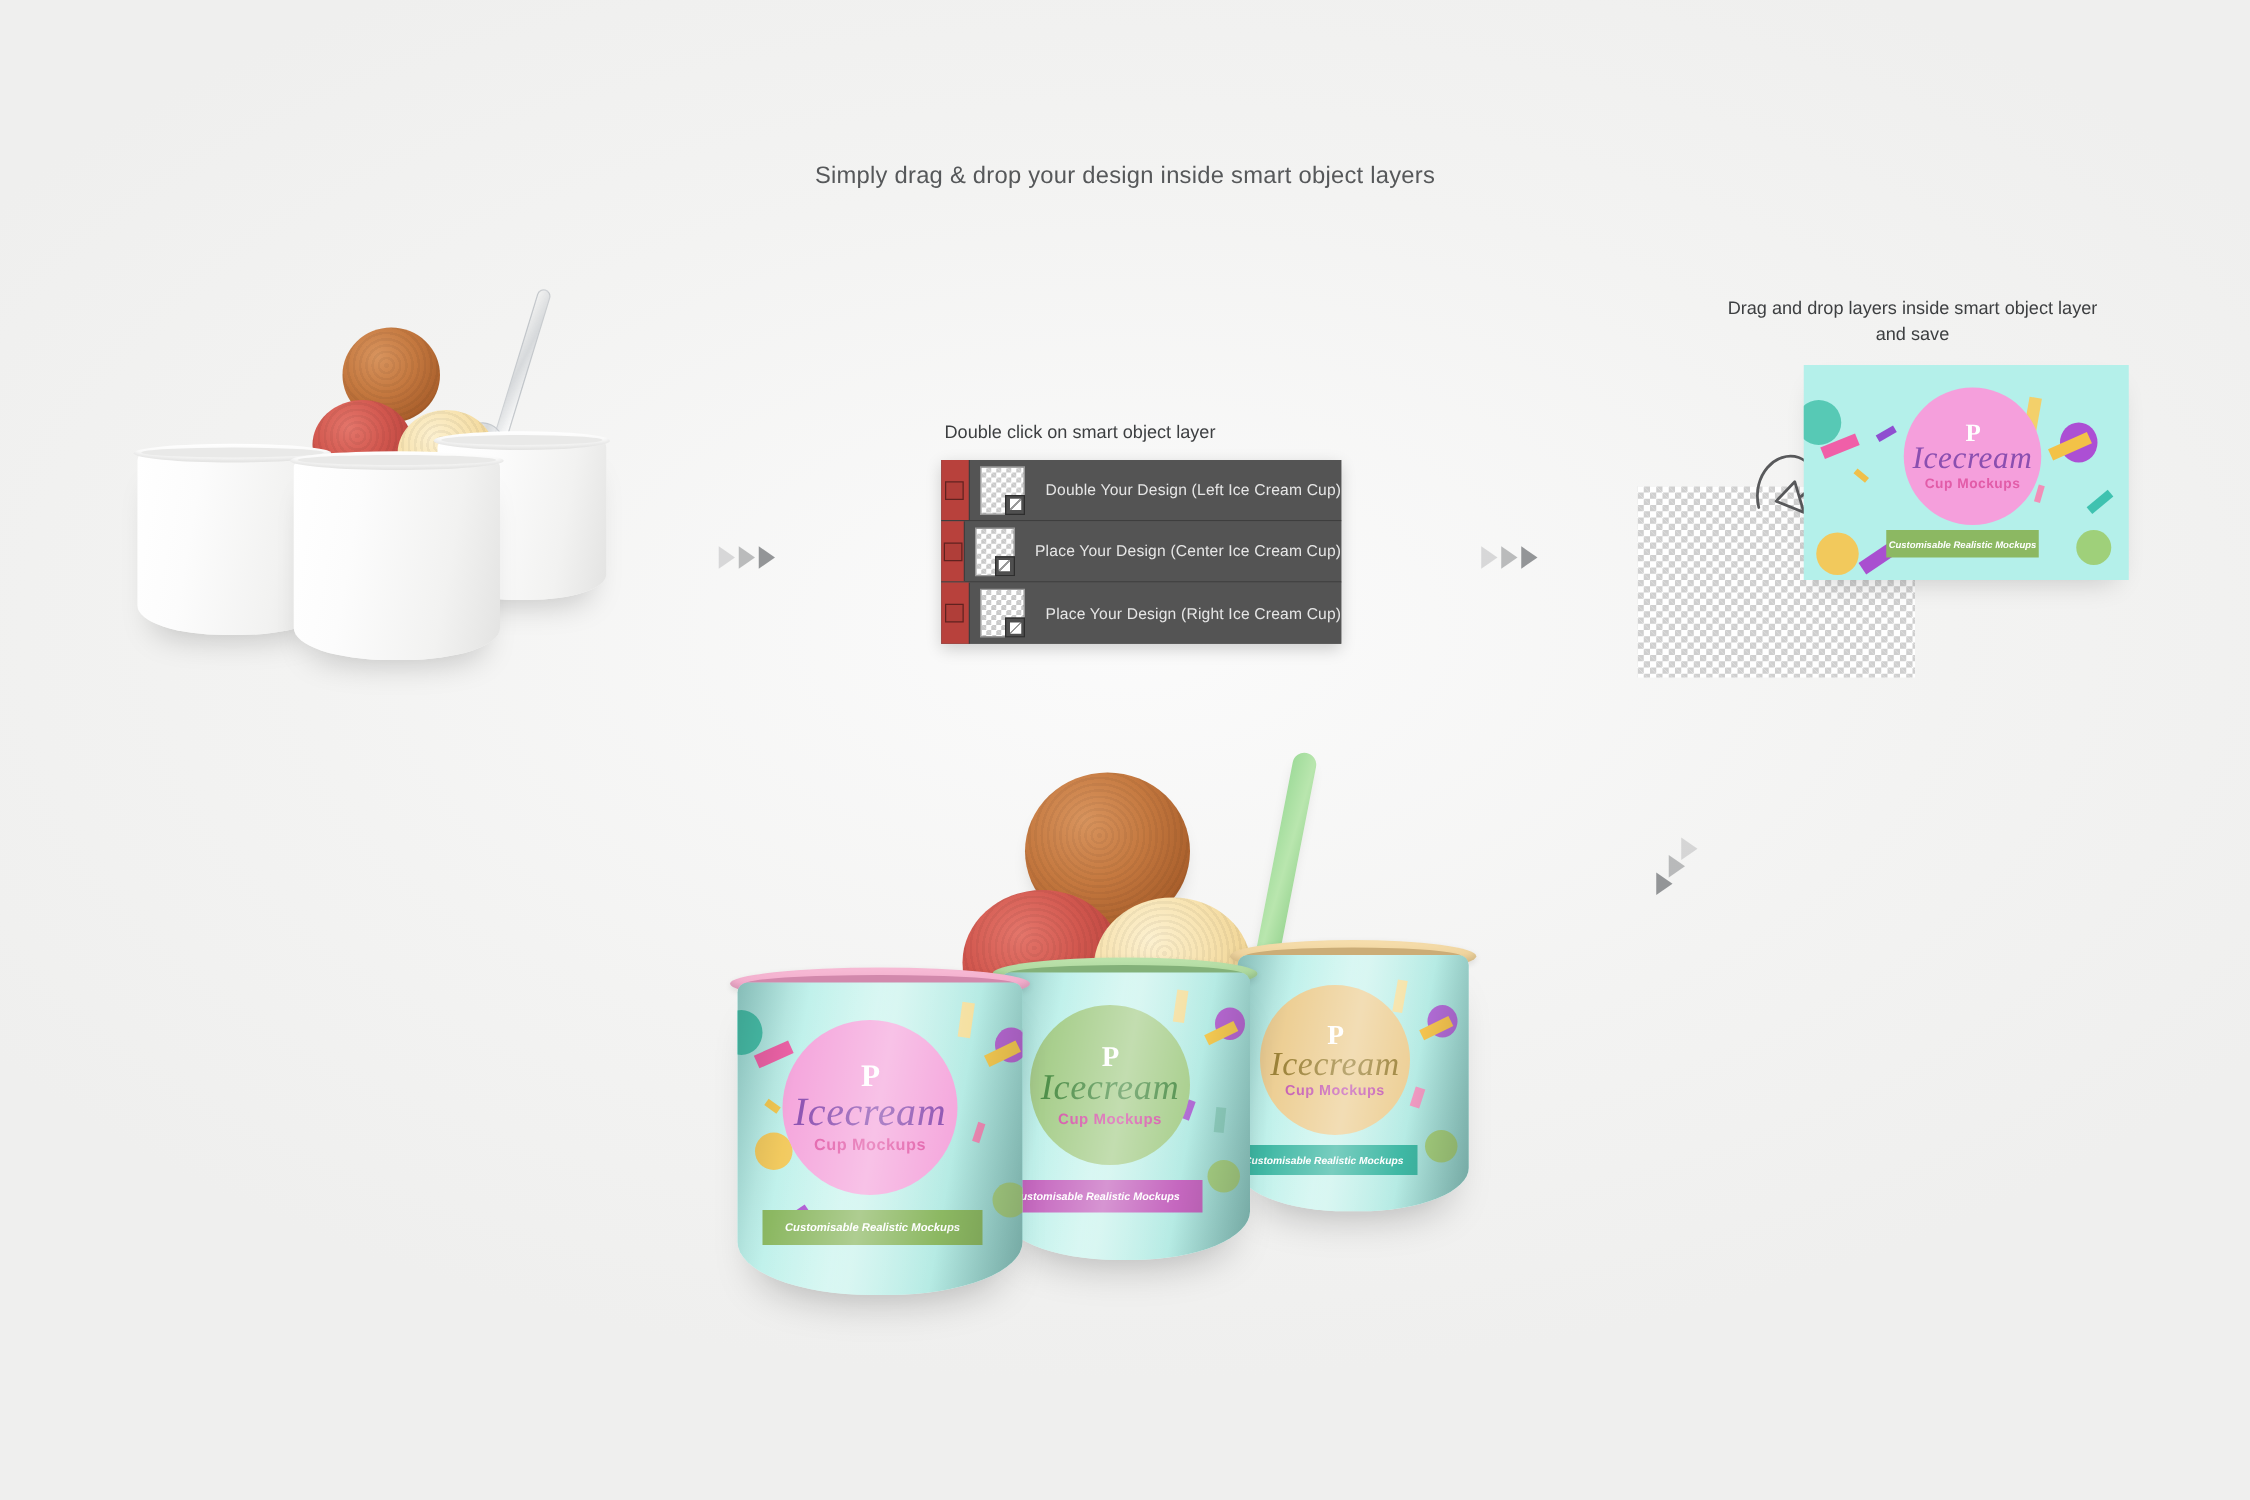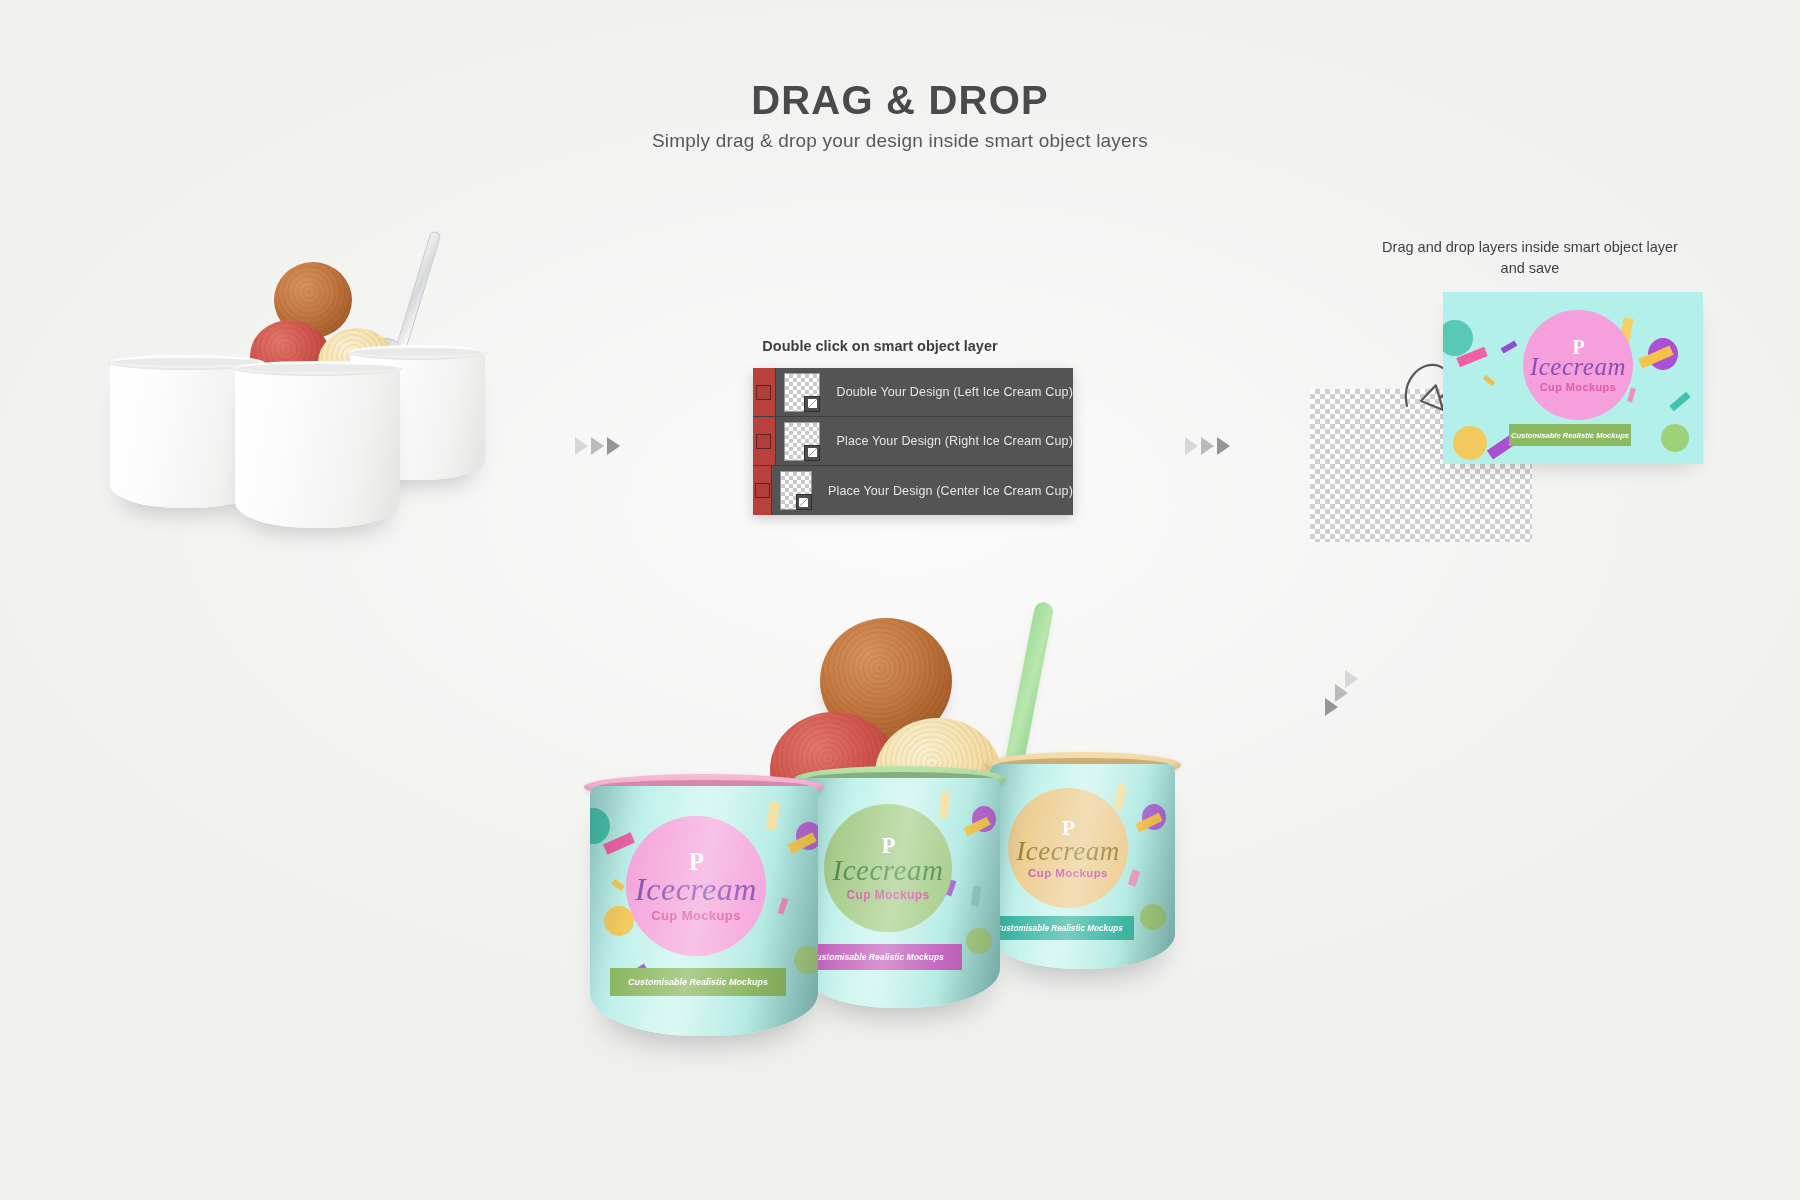--- a/index.html
+++ b/index.html
@@ -231,21 +231,20 @@
     background: linear-gradient(95deg, #9fdb9a 0%, #b9e6ae 45%, #8fcf8a 100%);
     border-radius: 10px;
     box-shadow: 0 6px 12px -6px rgba(0,0,0,.25);
   }
 </style>
 </head>
 <body>
 
 <div id="stage">
 
-  <div class="page-title">DRAG &amp; DROP</div>
   <div class="page-subtitle">Simply drag &amp; drop your design inside smart object layers</div>
 
   <div class="cupgroup" style="left:110px; top:240px; width:420px; height:300px;">
 
     <div class="spoon-clear" style="left:283px; top:-14px; width:11px; height:130px; transform:rotate(17deg); transform-origin:bottom center;"></div>
     <div class="spoon-clear" style="left:262px; top:98px; width:30px; height:26px; border-radius:50% 50% 46% 46%; transform:rotate(14deg);"></div>
 
     <div class="scoop choco" style="left:164px; top:22px; width:78px; height:76px;">
       <div class="scoop-tex"></div>
     </div>
@@ -274,21 +273,21 @@
       </div>
     </div>
   </div>
 
   <div class="arrow-triple" style="left:575px; top:437px;">
     <div class="tri a1"></div>
     <div class="tri a2"></div>
     <div class="tri a3"></div>
   </div>
 
-  <div class="caption" style="left:700px; top:336px; width:360px; font-weight:bold;">Double click on smart object layer</div>
+  <div class="caption" style="left:684px; top:336px; width:360px; font-weight:normal;">Double click on smart object layer</div>
 
   <div class="layers-panel" style="left:753px; top:368px; width:320px;">
 
     <div class="layer-row">
       <div class="layer-red">
         <div class="eye-box"></div>
       </div>
       <div class="layer-thumb">
         <div class="so-badge">
             <i></i>
@@ -299,33 +298,33 @@
 
     <div class="layer-row">
       <div class="layer-red">
         <div class="eye-box"></div>
       </div>
       <div class="layer-thumb">
         <div class="so-badge">
             <i></i>
           </div>
       </div>
-      <div class="layer-name">Place Your Design (Right Ice Cream Cup)</div>
+      <div class="layer-name">Place Your Design (Center Ice Cream Cup)</div>
     </div>
 
     <div class="layer-row">
       <div class="layer-red">
         <div class="eye-box"></div>
       </div>
       <div class="layer-thumb">
         <div class="so-badge">
             <i></i>
           </div>
       </div>
-      <div class="layer-name">Place Your Design (Center Ice Cream Cup)</div>
+      <div class="layer-name">Place Your Design (Right Ice Cream Cup)</div>
     </div>
   </div>
 
   <div class="arrow-triple" style="left:1185px; top:437px;">
     <div class="tri a1"></div>
     <div class="tri a2"></div>
     <div class="tri a3"></div>
   </div>
 
   <div class="caption" style="left:1375px; top:237px; width:310px;">Drag and drop layers inside smart object layer and save</div>

